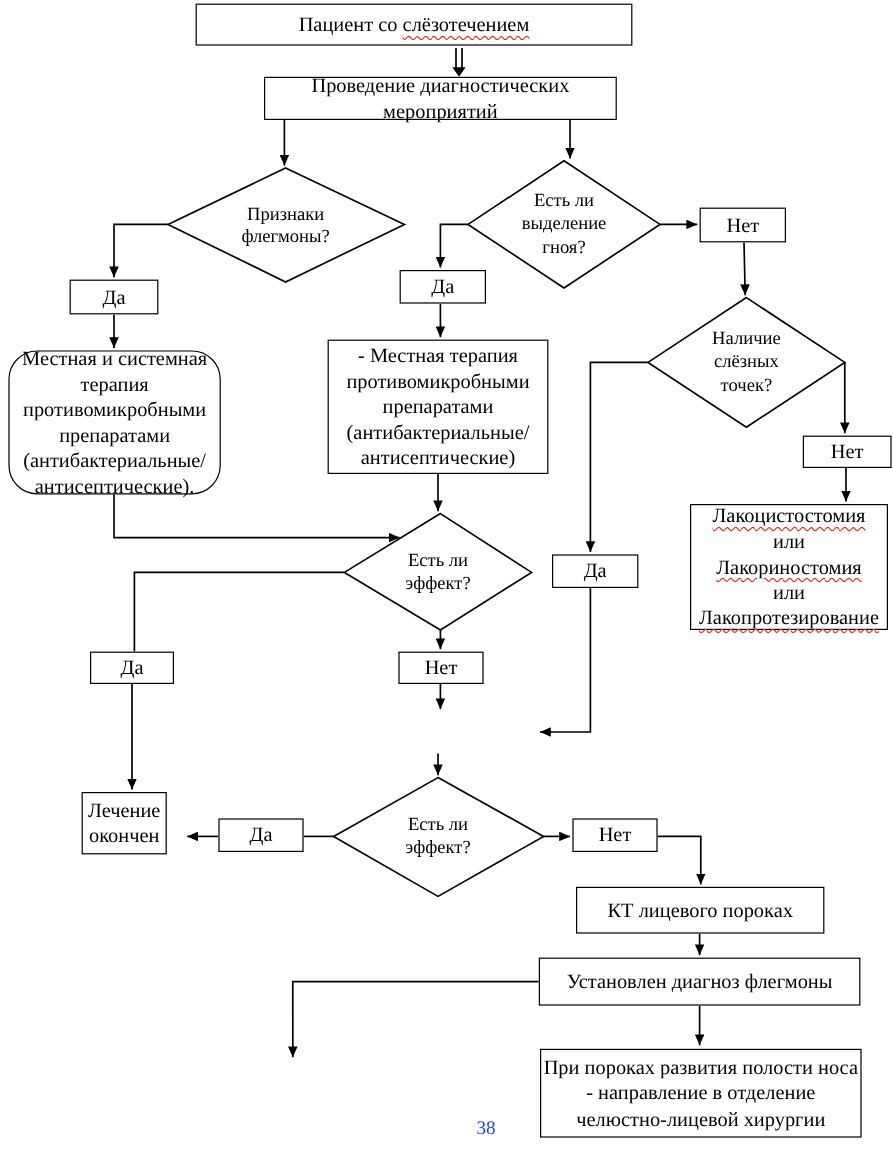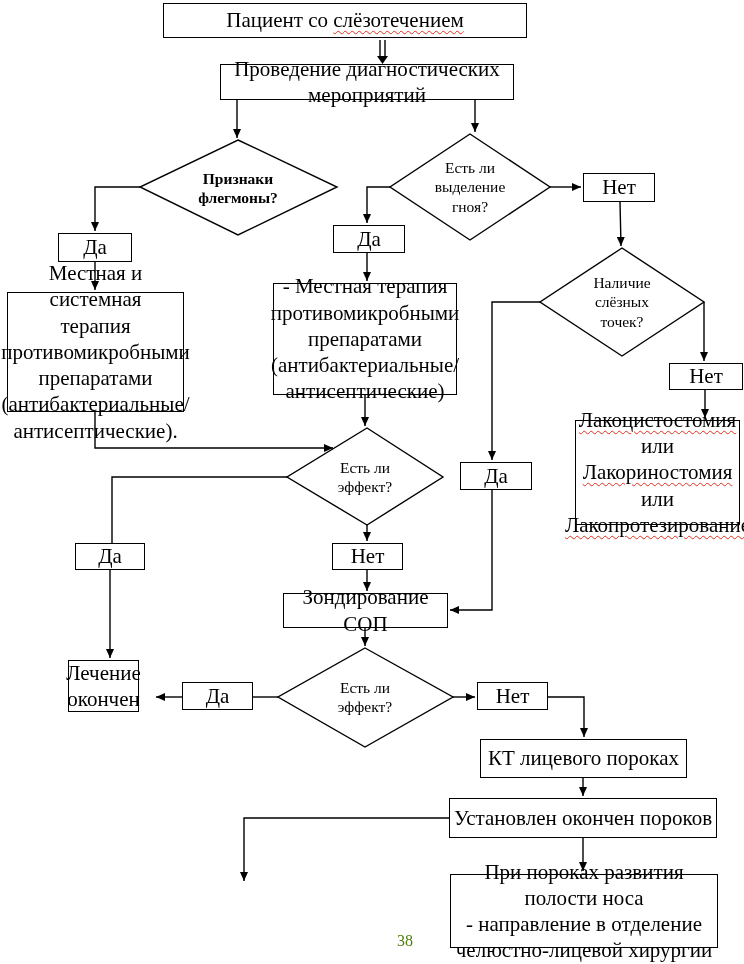--- a/index.html
+++ b/index.html
@@ -5,37 +5,37 @@
   html,body { margin:0; padding:0; background:#fff; }
   #canvas {
     position:relative; width:744px; height:964px; background:#ffffff;
     font-family:"Liberation Serif", serif; color:#000;
   }
   #lines { position:absolute; left:0; top:0; width:744px; height:964px; }
   .box {
     position:absolute; border:1.5px solid #000; background:#fff;
     display:flex; align-items:center; justify-content:center;
     text-align:center; white-space:pre-line;
-    font-size:21px; line-height:1.25; box-sizing:border-box;
+    font-size:17px; line-height:1.25; box-sizing:border-box;
   }
   .dtext {
     position:absolute; display:flex; align-items:center; justify-content:center;
     text-align:center; white-space:pre-line; font-size:15.5px; line-height:1.25;
   }
   .sp {
     text-decoration-line:underline;
     text-decoration-style:wavy;
     text-decoration-color:#e03020;
     text-decoration-thickness:1px;
     text-underline-offset:3px;
   }
   .lacoline { display:block;text-align:center; }
   #pagenum {
     position:absolute; left:390px; top:932px; width:30px;
-    color:#4d7c0f; font-size:16px; text-align:center;
+    color:#1d4ed8; font-size:16px; text-align:center;
   }
 </style>
 </head>
 <body>
 
 <div id="canvas">
 
   <svg id="lines" viewBox="0 0 744 964" xmlns="http://www.w3.org/2000/svg">
     <defs>
       <marker id="arr" markerUnits="userSpaceOnUse" markerWidth="10" markerHeight="8" viewBox="0 0 10 8" refX="9" refY="4" orient="auto">
@@ -93,21 +93,21 @@
   </svg>
 
   <div class="box" style="left:163px; top:3px; width:364px; height:35px;">
     <span>Пациент со</span>&nbsp;<span class="sp">слёзотечением</span>
   </div>
 
   <div class="box" style="left:220px; top:64px; width:294px; height:36px;">Проведение диагностических мероприятий</div>
 
   <div class="box" style="left:58px; top:233px; width:74px; height:29px;">Да</div>
 
-  <div class="box" style="left:7px; top:292px; width:177px; height:120px;">Местная и системная
+  <div class="box" style="left:7px; top:292px; width:177px; height:120px;border-radius:24px;">Местная и системная
 терапия
 противомикробными
 препаратами
 (антибактериальные/
 антисептические).</div>
 
   <div class="box" style="left:333px; top:225px; width:72px; height:28px;">Да</div>
 
   <div class="box" style="left:273px; top:283px; width:184px; height:112px;">- Местная терапия
 противомикробными
@@ -126,39 +126,38 @@
     <span class="lacoline">или</span>
     <span class="lacoline sp">Лакопротезирование</span>
   </div>
 
   <div class="box" style="left:460px; top:462px; width:72px; height:28px;">Да</div>
 
   <div class="box" style="left:75px; top:543px; width:70px; height:27px;">Да</div>
 
   <div class="box" style="left:332px; top:543px; width:71px; height:27px;">Нет</div>
 
-  <div class="box" style="left:283px; top:593px; width:165px; height:35px;">Зондирование СОП</div>
 
   <div class="box" style="left:68px; top:660px; width:71px; height:52px;">Лечение
 окончен</div>
 
   <div class="box" style="left:182px; top:682px; width:71px; height:28px;">Да</div>
 
   <div class="box" style="left:477px; top:682px; width:71px; height:28px;">Нет</div>
 
   <div class="box" style="left:480px; top:739px; width:207px; height:39px;">КТ лицевого пороках</div>
 
-  <div class="box" style="left:449px; top:798px; width:268px; height:40px;">Установлен окончен пороков</div>
+  <div class="box" style="left:449px; top:798px; width:268px; height:40px;">Установлен диагноз флегмоны</div>
 
 
   <div class="box" style="left:450px; top:874px; width:268px; height:74px;">При пороках развития полости носа
 - направление в отделение
 челюстно-лицевой хирургии</div>
 
-  <div class="dtext" style="left:163px; top:158px; width:150px; height:60px;font-weight:bold;">Признаки
+  <div class="dtext" style="left:163px; top:158px; width:150px; height:60px;">Признаки
 флегмоны?</div>
 
   <div class="dtext" style="left:395px; top:158px; width:150px; height:58px;">Есть ли
 выделение
 гноя?</div>
 
   <div class="dtext" style="left:547px; top:273px; width:150px; height:58px;">Наличие
 слёзных
 точек?</div>
 

